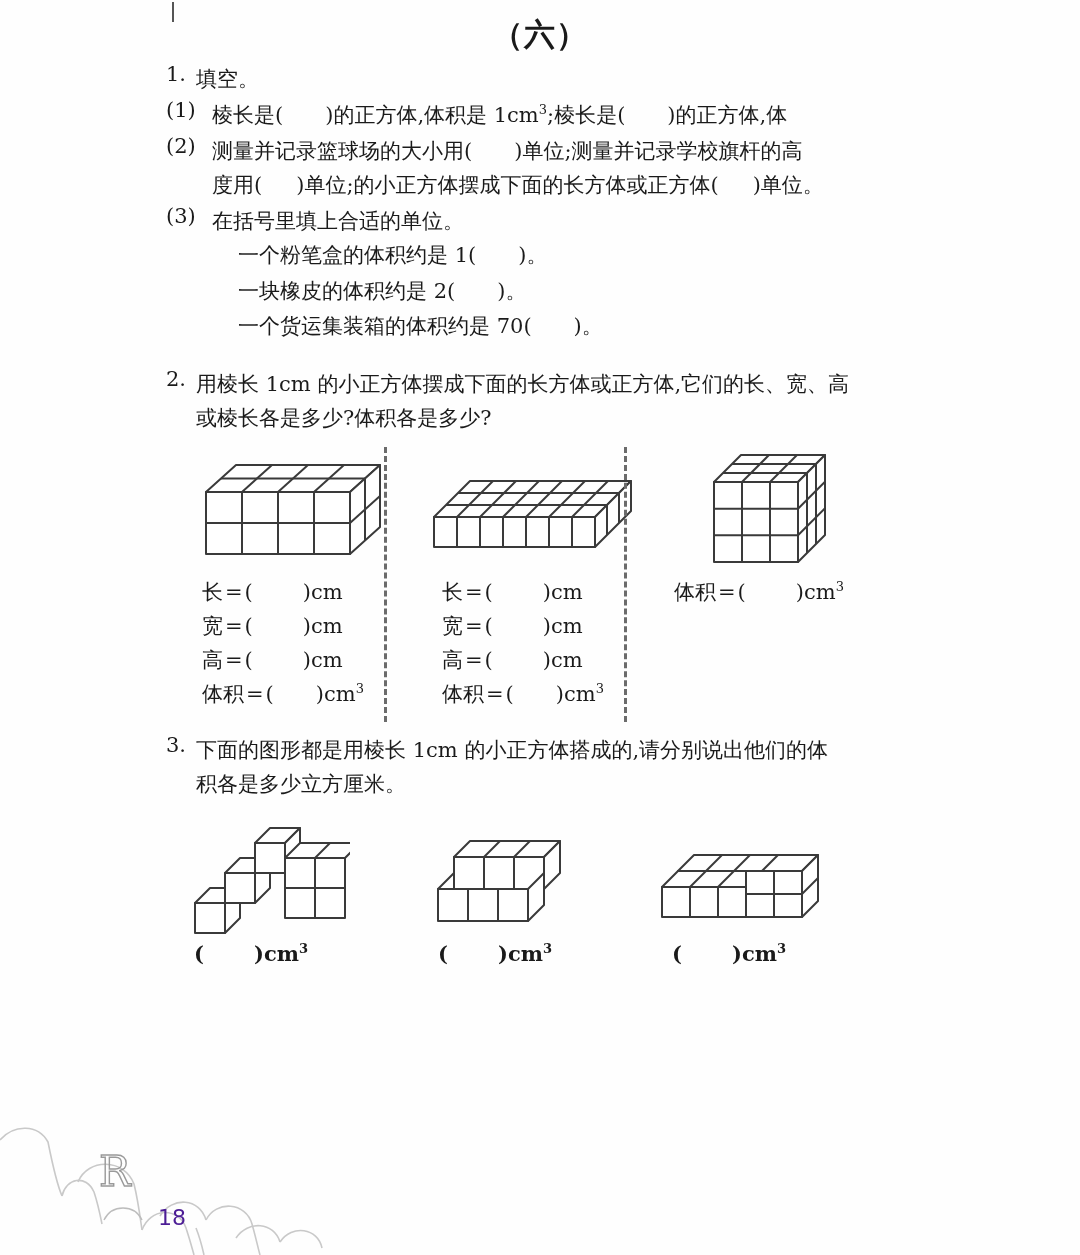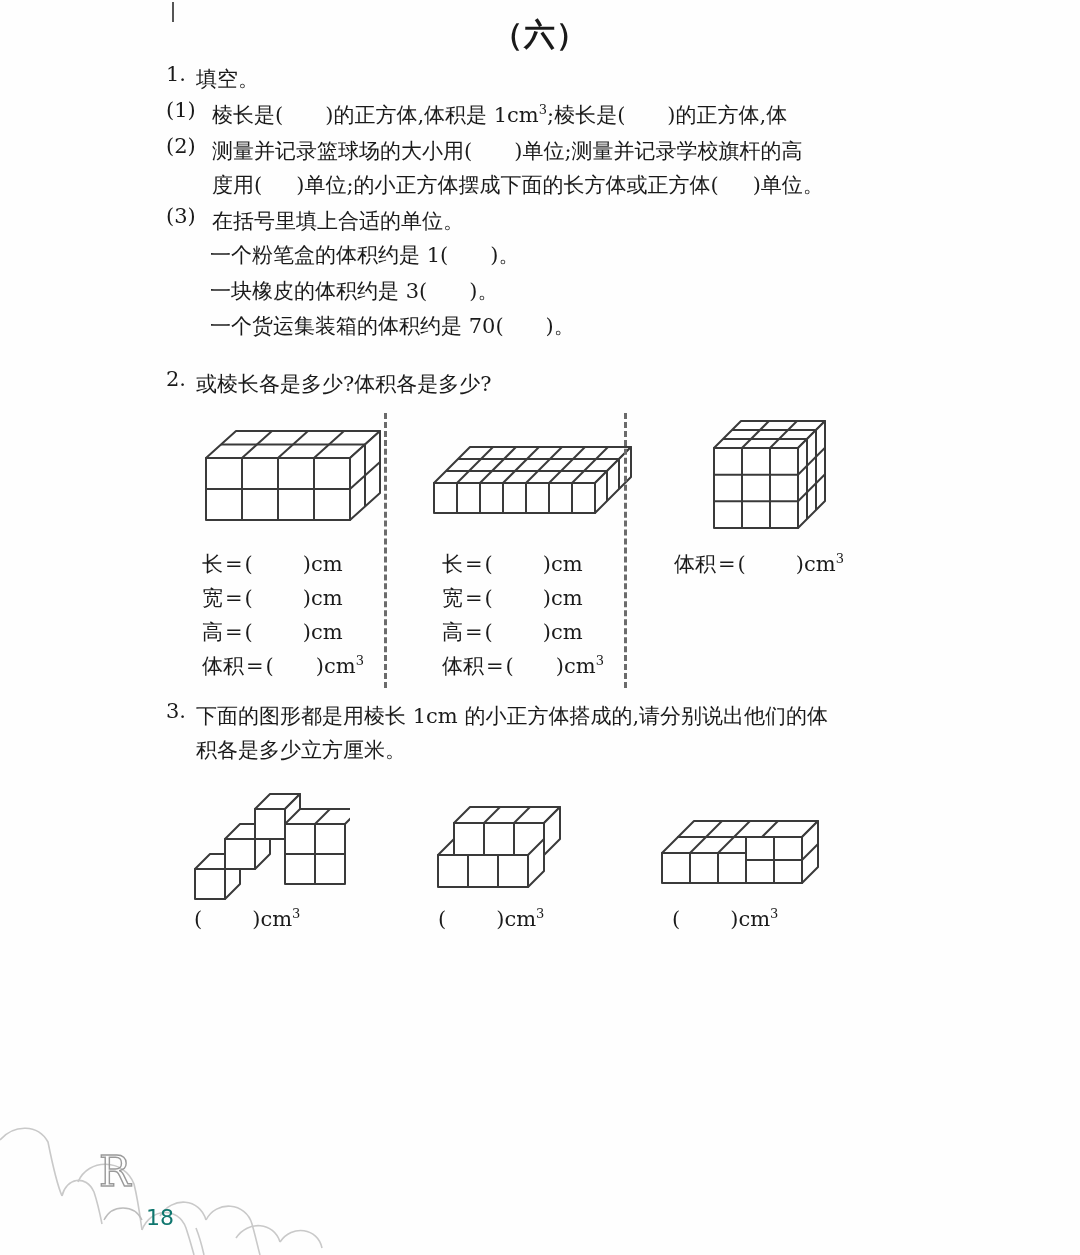--- a/index.html
+++ b/index.html
@@ -55,21 +55,21 @@
     align-items: flex-start;
     margin-top: 2px;
   }
   .sub-label {
     flex: 0 0 auto;
     width: 46px;
     font-size: 21px;
   }
   .sub-body { flex: 1 1 auto; font-size: 21px; line-height: 1.62; }
 
-  .indent-2 { margin-left: 44px; font-size: 21px; line-height: 1.70; }
+  .indent-2 { margin-left: 72px; font-size: 21px; line-height: 1.70; }
   .gap-sm { display: inline-block; width: 34px; }
   .gap-md { display: inline-block; width: 42px; }
   .gap-lg { display: inline-block; width: 50px; }
 
   sup { font-size: 0.62em; vertical-align: super; line-height: 0; }
 
   .latin { font-family: "DejaVu Serif", "Liberation Serif", serif; }
 
   
   .fig-row-2 {
@@ -80,52 +80,52 @@
   .fig-box { position: absolute; }
 
   .dashsep {
     position: absolute;
     width: 0;
     border-left: 3px dashed #6b6b6b;
   }
 
   
   .ans-row-2 { position: relative; height: 156px; margin-top: 4px; }
-  .ans-col { position: absolute; top: 10px; }
+  .ans-col { position: absolute; top: 4px; }
   .ans-line {
     font-size: 21px;
     line-height: 1.62;
     white-space: nowrap;
   }
   .eq { margin: 0 2px; }
 
   
   .fig-row-3 { position: relative; height: 130px; margin-top: 10px; }
-  .ans-row-3 { position: relative; height: 44px; }
+  .ans-row-3 { position: relative; height: 44px; font-weight: bold; }
   .ans3 {
     position: absolute;
     font-size: 21px;
     white-space: nowrap;
   }
 
   
   .footer-deco {
     position: absolute;
     left: 0;
     top: 1120px;
     width: 560px;
     height: 135px;
     pointer-events: none;
   }
   .page-no {
     position: absolute;
-    left: 146px;
+    left: 158px;
     top: 1205px;
     font-size: 22px;
-    color: #0f766e;
+    color: #4c1d95;
     font-family: "DejaVu Sans", "Liberation Sans", sans-serif;
   }
   .r-logo {
     position: absolute;
     left: 95px;
     top: 1148px;
     width: 46px;
     height: 48px;
   }
 </style>
@@ -166,29 +166,30 @@
       <div class="sub-label">(3)</div>
       <div class="sub-body">
         <span>在括号里填上合适的单位。</span>
       </div>
     </div>
 
     <div class="indent-2">
       <span>一个粉笔盒的体积约是 1(</span><span class="gap-md"></span><span>)。</span>
     </div>
     <div class="indent-2">
-      <span>一块橡皮的体积约是 3(</span><span class="gap-md"></span><span>)。</span>
+      <span>一块橡皮的体积约是 2(</span><span class="gap-md"></span><span>)。</span>
     </div>
     <div class="indent-2">
       <span>一个货运集装箱的体积约是 70(</span><span class="gap-md"></span><span>)。</span>
     </div>
 
     <div class="qnum-line" style="margin-top:22px;">
       <div class="qnum">2.</div>
       <div class="qbody">
+        <div>用棱长 1cm 的小正方体摆成下面的长方体或正方体,它们的长、宽、高</div>
         <div>或棱长各是多少?体积各是多少?</div>
       </div>
     </div>
 
     <div class="fig-row-2">
 
       <div class="fig-box" style="left:30px; top:10px;">
         <svg width="190" height="105" viewBox="0 0 190 105">
           <g fill="#ffffff" stroke="#3a3a3a" stroke-width="2" stroke-linejoin="round">
 

